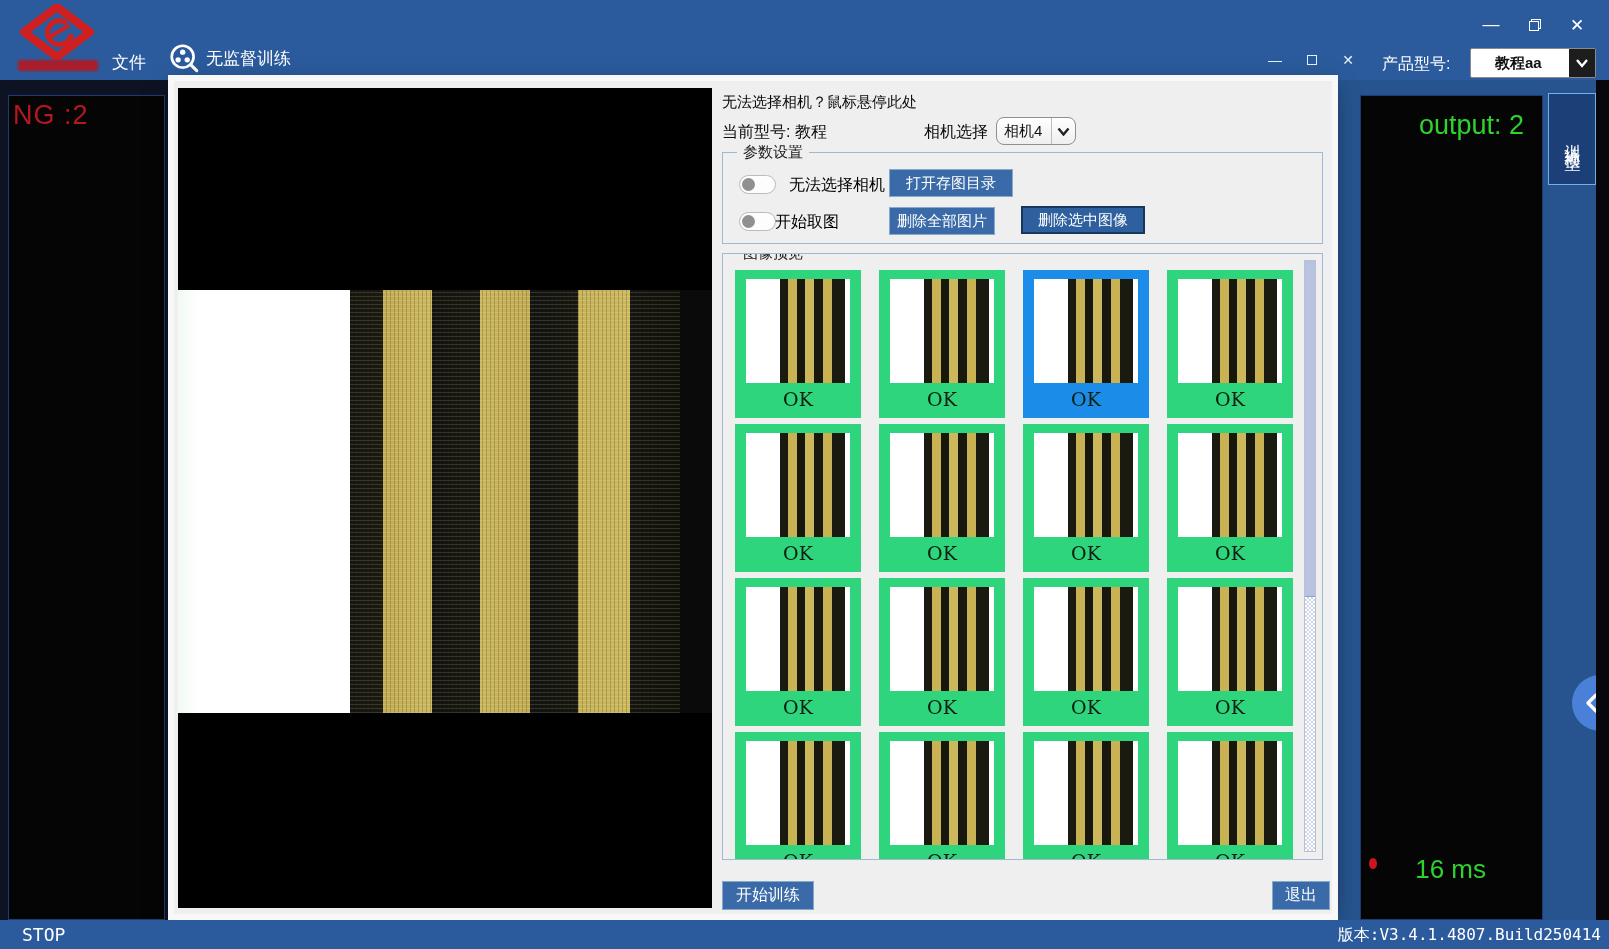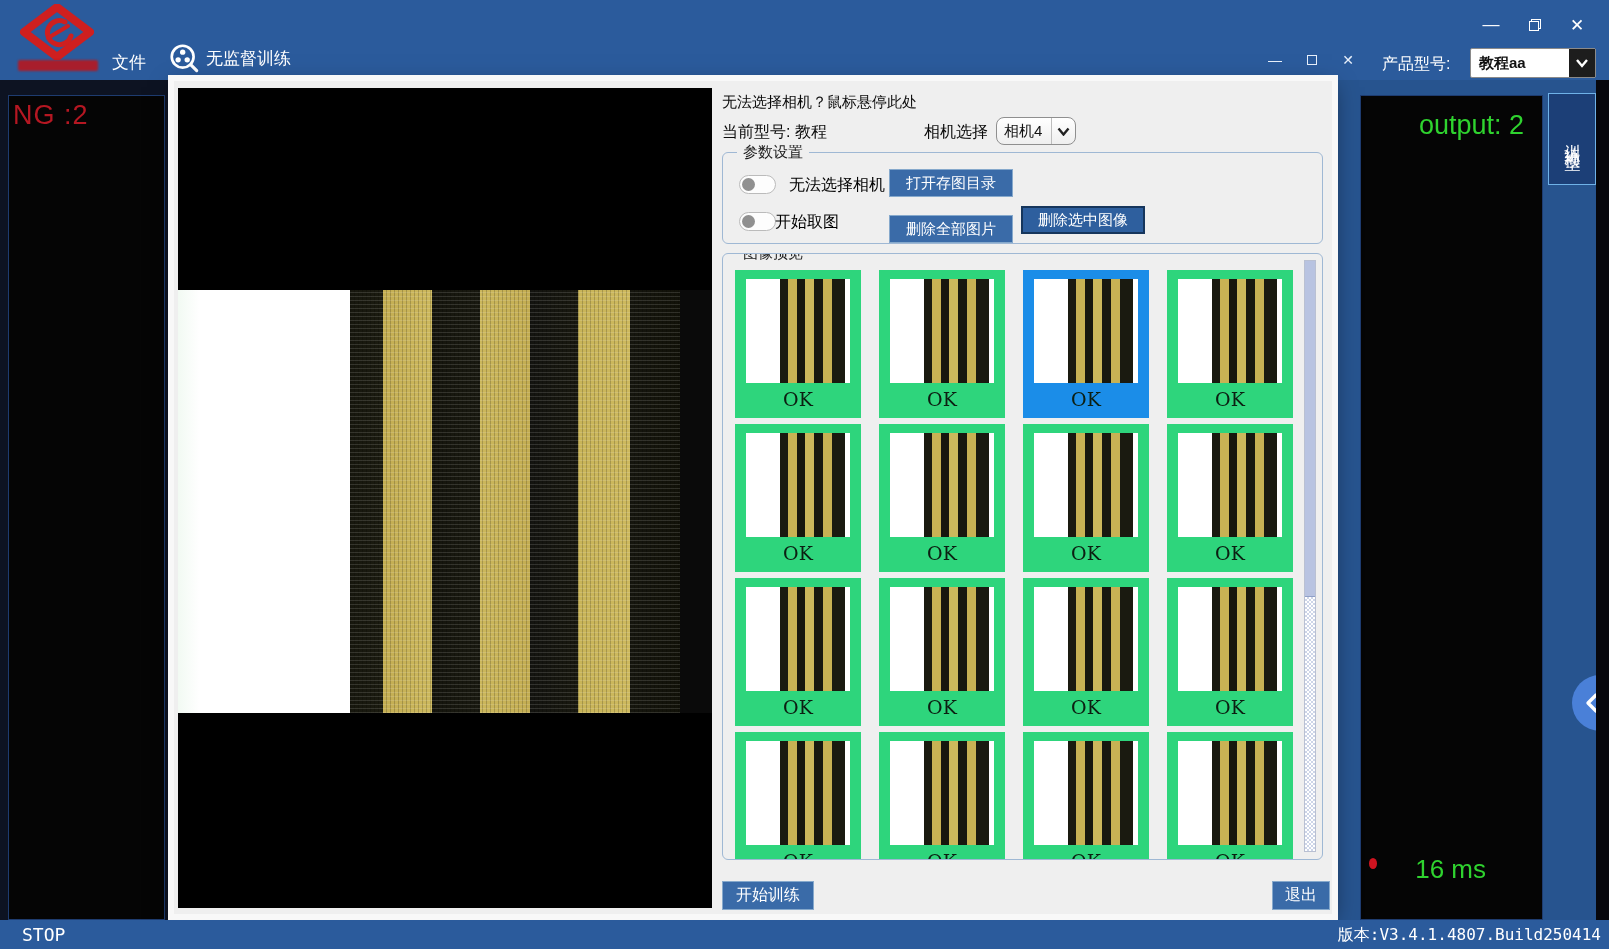--- a/index.html
+++ b/index.html
@@ -17,21 +17,21 @@
   .win-btn { position:absolute; width:30px; height:26px; color:#fff; display:flex; align-items:center; justify-content:center; font-size:17px; cursor:default; }
   .win-btn.small { width:24px; height:20px; font-size:14px; color:#e8f0fb; }
   .restore-glyph { position:relative; width:12px; height:12px; }
   .restore-glyph .b { position:absolute; width:10px; height:10px; border:1.6px solid #fff; }
   .restore-glyph .b1 { left:2px; top:0; }
   .restore-glyph .b2 { left:0; top:2px; background:#2b5b9c; }
   .sq-glyph { width:10px; height:10px; border:1.6px solid #e8f0fb; }
 
   .product-row { position:absolute; left:1382px; top:54px; color:#fff; font-size:16px; }
   .product-dd { position:absolute; left:1470px; top:48px; width:126px; height:30px; background:#fff; border:1px solid #8a8a8a; border-radius:2px; display:flex; align-items:center; }
-  .product-dd .val { flex:1; padding-left:8px; font-size:15px; font-weight:700; color:#111; }
+  .product-dd .val { flex:1; padding-left:24px; font-size:15px; font-weight:700; color:#111; }
   .product-dd .chev { width:26px; height:100%; background:#1d1d1d; display:flex; align-items:center; justify-content:center; }
 
   
   .black-panel { position:absolute; background:#050505; border:1px solid #1e3c70; }
   .panel-left  { left:8px;    top:95px; width:157px;  height:825px; }
   .panel-right { left:1360px; top:95px; width:183px;  height:825px; }
   .ng-label { position:absolute; left:4px; top:4px; color:#b51722; font-size:27px; letter-spacing:1px; }
   .output-label { position:absolute; right:18px; top:14px; color:#2fd32f; font-size:27px; }
   .time-label { position:absolute; right:56px; bottom:34px; color:#2fd32f; font-size:26px; }
   .red-dot { position:absolute; left:8px; top:762px; width:8px; height:11px; background:#cf1420; border-radius:50%; }
@@ -68,34 +68,34 @@
       repeating-linear-gradient(0deg, rgba(255,255,255,.13) 0 1px, rgba(0,0,0,0) 1px 4px),
       repeating-linear-gradient(90deg, rgba(0,0,0,.18) 0 1px, rgba(0,0,0,0) 1px 4px); }
 
   .hint { position:absolute; left:548px; top:12px; font-size:15px; color:#0a0a0a; }
   .cur-model { position:absolute; left:548px; top:41px; font-size:16px; color:#0a0a0a; }
   .cam-sel-label { position:absolute; left:750px; top:41px; font-size:16px; color:#0a0a0a; }
   .cam-dd { position:absolute; left:822px; top:36px; width:80px; height:28px; background:linear-gradient(#fff,#efefef); border:1px solid #8f8f8f; border-radius:8px; display:flex; align-items:center; }
   .cam-dd .val { flex:1; padding-left:7px; font-size:15px; color:#111; }
   .cam-dd .chev { width:24px; height:100%; border-left:1px solid #bdbdbd; display:flex; align-items:center; justify-content:center; }
 
-  .groupbox { position:absolute; border:1px solid #9fb8d4; border-radius:6px; }
+  .groupbox { position:absolute; border:1px solid #9fb8d4; border-radius:0; }
   .groupbox .legend { position:absolute; top:-10px; left:14px; background:#efefef; padding:0 6px; font-size:15px; color:#1a1a1a; }
   .group-params { left:548px; top:71px; width:601px; height:92px; }
   .group-preview { left:548px; top:172px; width:601px; height:607px; overflow:hidden; }
 
   .toggle { position:absolute; width:37px; height:19px; background:#fdfdfd; border:1px solid #bbb; border-radius:10px; cursor:pointer; }
   .toggle .knob { position:absolute; left:2px; top:2px; width:13px; height:13px; border-radius:50%; background:#909090; }
   .tg1 { left:16px; top:22px; } .tg2 { left:16px; top:59px; }
   .param-label { position:absolute; font-size:16px; color:#000; }
   .pl1 { left:66px; top:22px; } .pl2 { left:52px; top:59px; }
 
   .btn { background:#3a6ba8; color:#fff; border:1px solid #86a9cc; font-size:15px; display:flex; align-items:center; justify-content:center; cursor:pointer; font-family:inherit; }
   .btn-open-dir { position:absolute; left:166px; top:16px; width:124px; height:28px; }
-  .btn-del-all  { position:absolute; left:166px; top:62px; width:124px; height:28px; }
+  .btn-del-all  { position:absolute; left:166px; top:54px; width:106px; height:28px; }
   .btn-del-sel  { position:absolute; left:298px; top:53px; width:124px; height:28px; background:#2e5f9e; border:2px solid #16365c; }
 
   .preview-grid { position:absolute; left:12px; top:16px; display:grid; grid-template-columns:repeat(4,126px); column-gap:18px; row-gap:6px; }
   .tile { width:126px; height:148px; background:#2ed57c; position:relative; cursor:pointer; }
   .tile.selected { background:#1b8de8; }
   .tile .thumb { position:absolute; left:11px; top:9px; width:104px; height:104px;
     background:linear-gradient(90deg,
       #ffffff 0 33%, #1a1a10 33% 40%, #c8b254 40% 49%, #17170e 49% 57%,
       #ccb85c 57% 65%, #18180f 65% 74%, #c8b254 74% 83%, #1a1a10 83% 95%, #ffffff 95% 100%); }
   .tile .tile-label { position:absolute; left:0; bottom:8px; width:100%; text-align:center; font-size:19px; color:#0c1f12; font-family:"DejaVu Serif","Liberation Serif",serif; }

